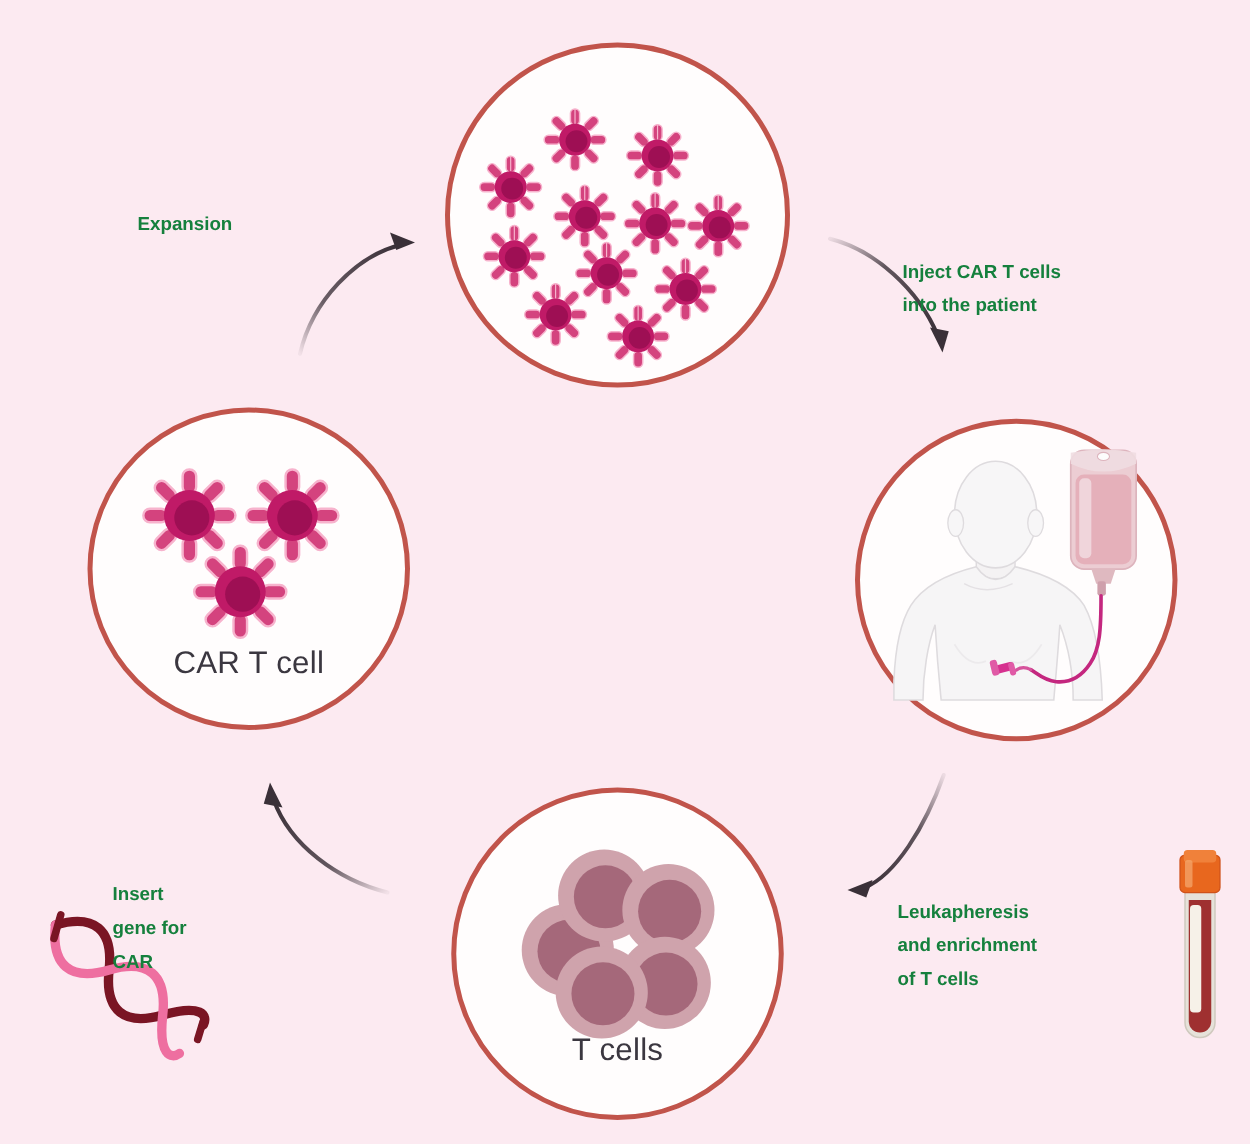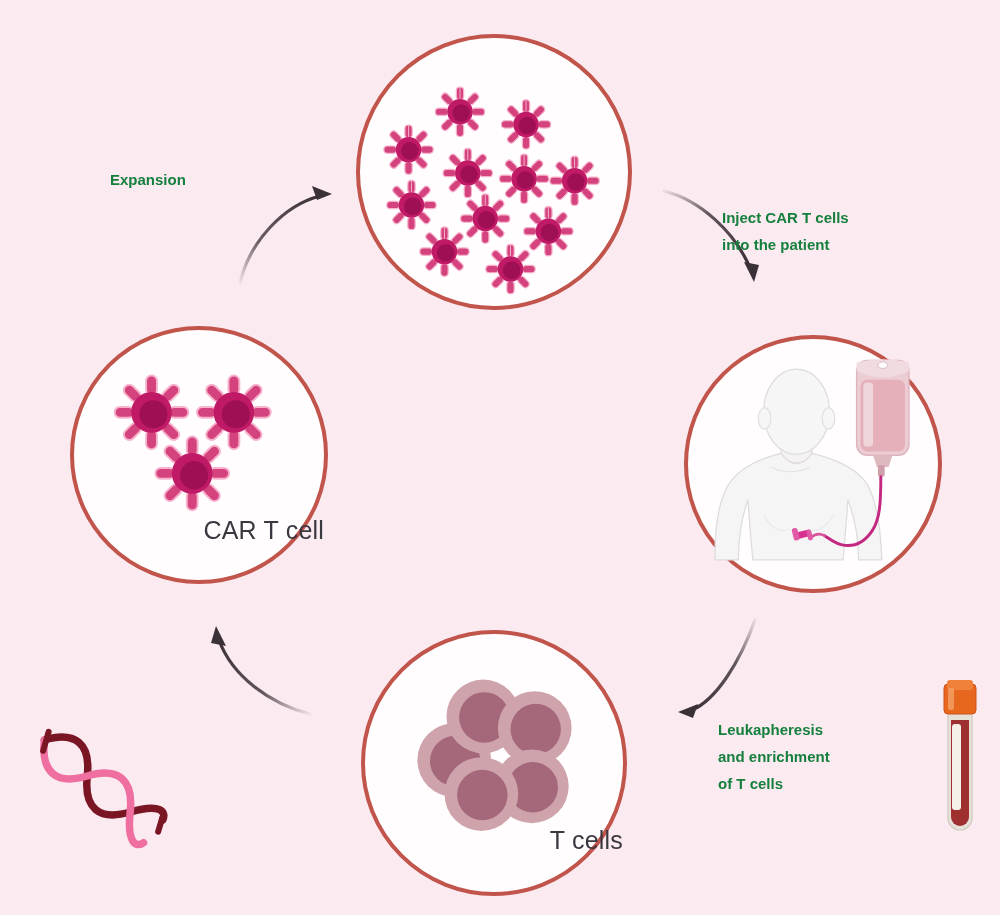--- a/index.html
+++ b/index.html
@@ -22,21 +22,21 @@
   .node-circle {
     position: absolute;
     border-radius: 50%;
     background: #fffdfd;
     border: 4px solid #c1544b;
     box-sizing: border-box;
   }
   .circle-label {
     position: absolute;
     width: 100%;
-    text-align: right;
+    text-align: center;
     color: #3b3740;
     font-size: 25px;
     font-weight: 400;
     letter-spacing: 0.2px;
   }
   .step-label {
     position: absolute;
     color: #15803d;
     font-size: 15px;
     font-weight: bold;
@@ -294,14 +294,17 @@
 
   <div class="step-label" style="left:110px; top:166px; width:245px;">Expansion</div>
 
   <div class="step-label" style="left:722px; top:164px; width:260px;margin-top:40px;">Inject CAR T cells
 into the patient</div>
 
   <div class="step-label" style="left:718px; top:716px; width:236px;">Leukapheresis
 and enrichment
 of T cells</div>
 
+  <div class="step-label" style="left:90px; top:702px; width:148px;">Insert
+gene for
+CAR</div>
 
 </div>
 
 </body></html>

